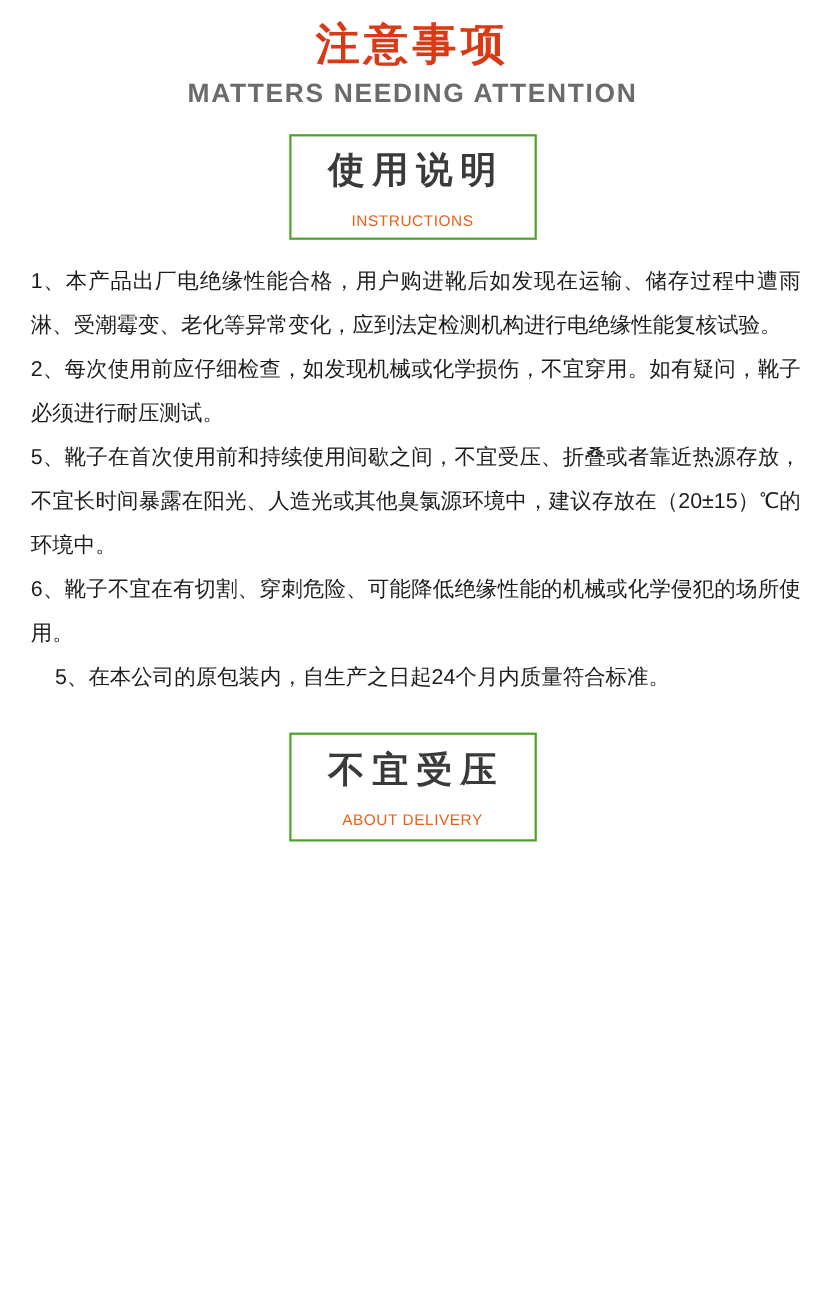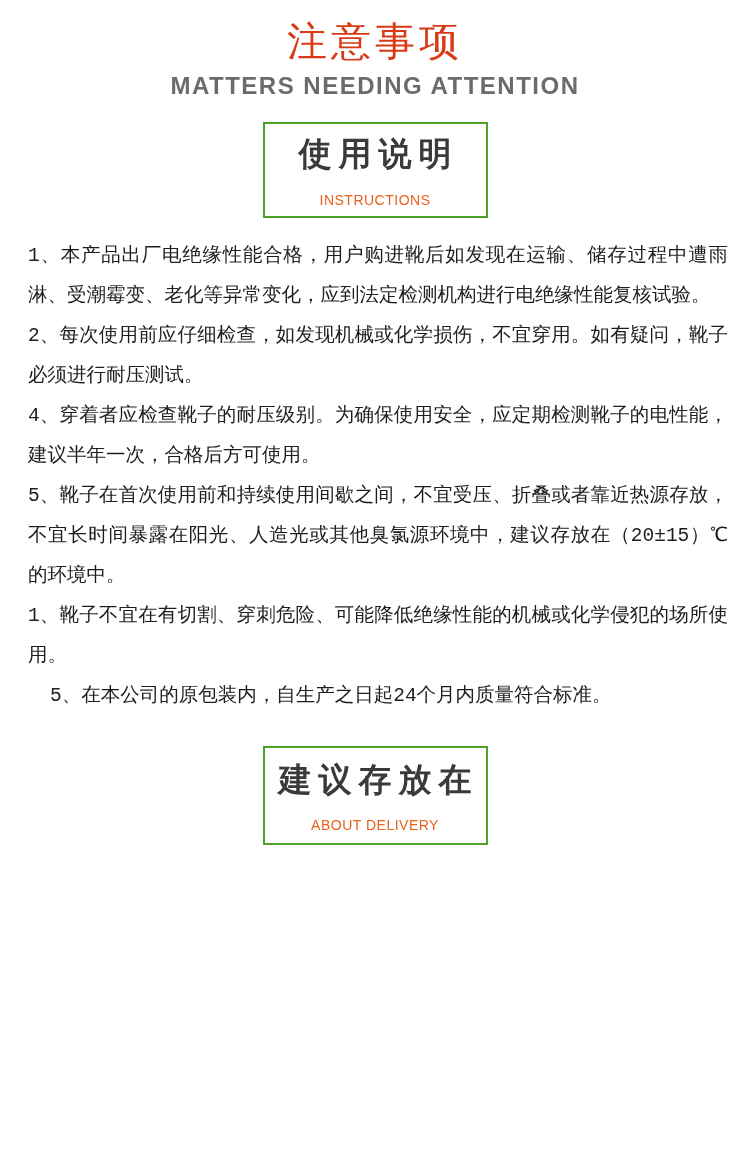--- a/index.html
+++ b/index.html
@@ -20,21 +20,21 @@
     position: relative;
     box-sizing: border-box;
     padding: 0;
   }
 
   
   .top-title {
     text-align: center;
     color: #d93a16;
     font-size: 40px;
-    font-weight: normal;
+    font-weight: bold;
     letter-spacing: 4px;
     margin-top: 18px;
     line-height: 1.15;
     font-family: "DejaVu Sans", "Liberation Sans", sans-serif;
   }
   .top-subtitle {
     text-align: center;
     color: #6b6b6b;
     font-size: 24px;
     font-weight: bold;
@@ -77,21 +77,21 @@
   
   .body-block {
     margin: 18px 0 0 0;
     padding: 0 22px 0 28px;
   }
   .para {
     font-size: 19.5px;
     line-height: 40px;
     color: #1d1d1d;
     text-align: justify;
-    font-family: Liberation Mono, monospace;
+    font-family: Liberation Sans, sans-serif;
     margin: 0;
   }
   .para.indent {
     text-indent: 22px;
   }
   .delivery-block {
     margin: 14px 0 0 0;
     padding: 0 16px 0 16px;
   }
   .delivery-block .para {
@@ -111,25 +111,24 @@
   <div class="top-subtitle">MATTERS NEEDING ATTENTION</div>
 
   <div class="section-box">
     <div class="section-cn">使用说明</div>
     <div class="section-en">INSTRUCTIONS</div>
   </div>
 
   <div class="body-block">
     <p class="para">1、本产品出厂电绝缘性能合格，用户购进靴后如发现在运输、储存过程中遭雨淋、受潮霉变、老化等异常变化，应到法定检测机构进行电绝缘性能复核试验。</p>
     <p class="para">2、每次使用前应仔细检查，如发现机械或化学损伤，不宜穿用。如有疑问，靴子必须进行耐压测试。</p>
-    <p class="para">4、穿着者应检查靴子的耐压级别。为确保使用安全，应定期检测靴子的电性能，建议半年一次，合格后方可使用。</p>
     <p class="para">5、靴子在首次使用前和持续使用间歇之间，不宜受压、折叠或者靠近热源存放，不宜长时间暴露在阳光、人造光或其他臭氯源环境中，建议存放在（20±15）℃的环境中。</p>
-    <p class="para">1、靴子不宜在有切割、穿刺危险、可能降低绝缘性能的机械或化学侵犯的场所使用。</p>
+    <p class="para">6、靴子不宜在有切割、穿刺危险、可能降低绝缘性能的机械或化学侵犯的场所使用。</p>
     <p class="para indent">5、在本公司的原包装内，自生产之日起24个月内质量符合标准。</p>
   </div>
 
   <div class="section-box delivery">
-    <div class="section-cn">建议存放在</div>
+    <div class="section-cn">不宜受压</div>
     <div class="section-en">ABOUT DELIVERY</div>
   </div>
 
 
 </div>
 
 </body></html>

